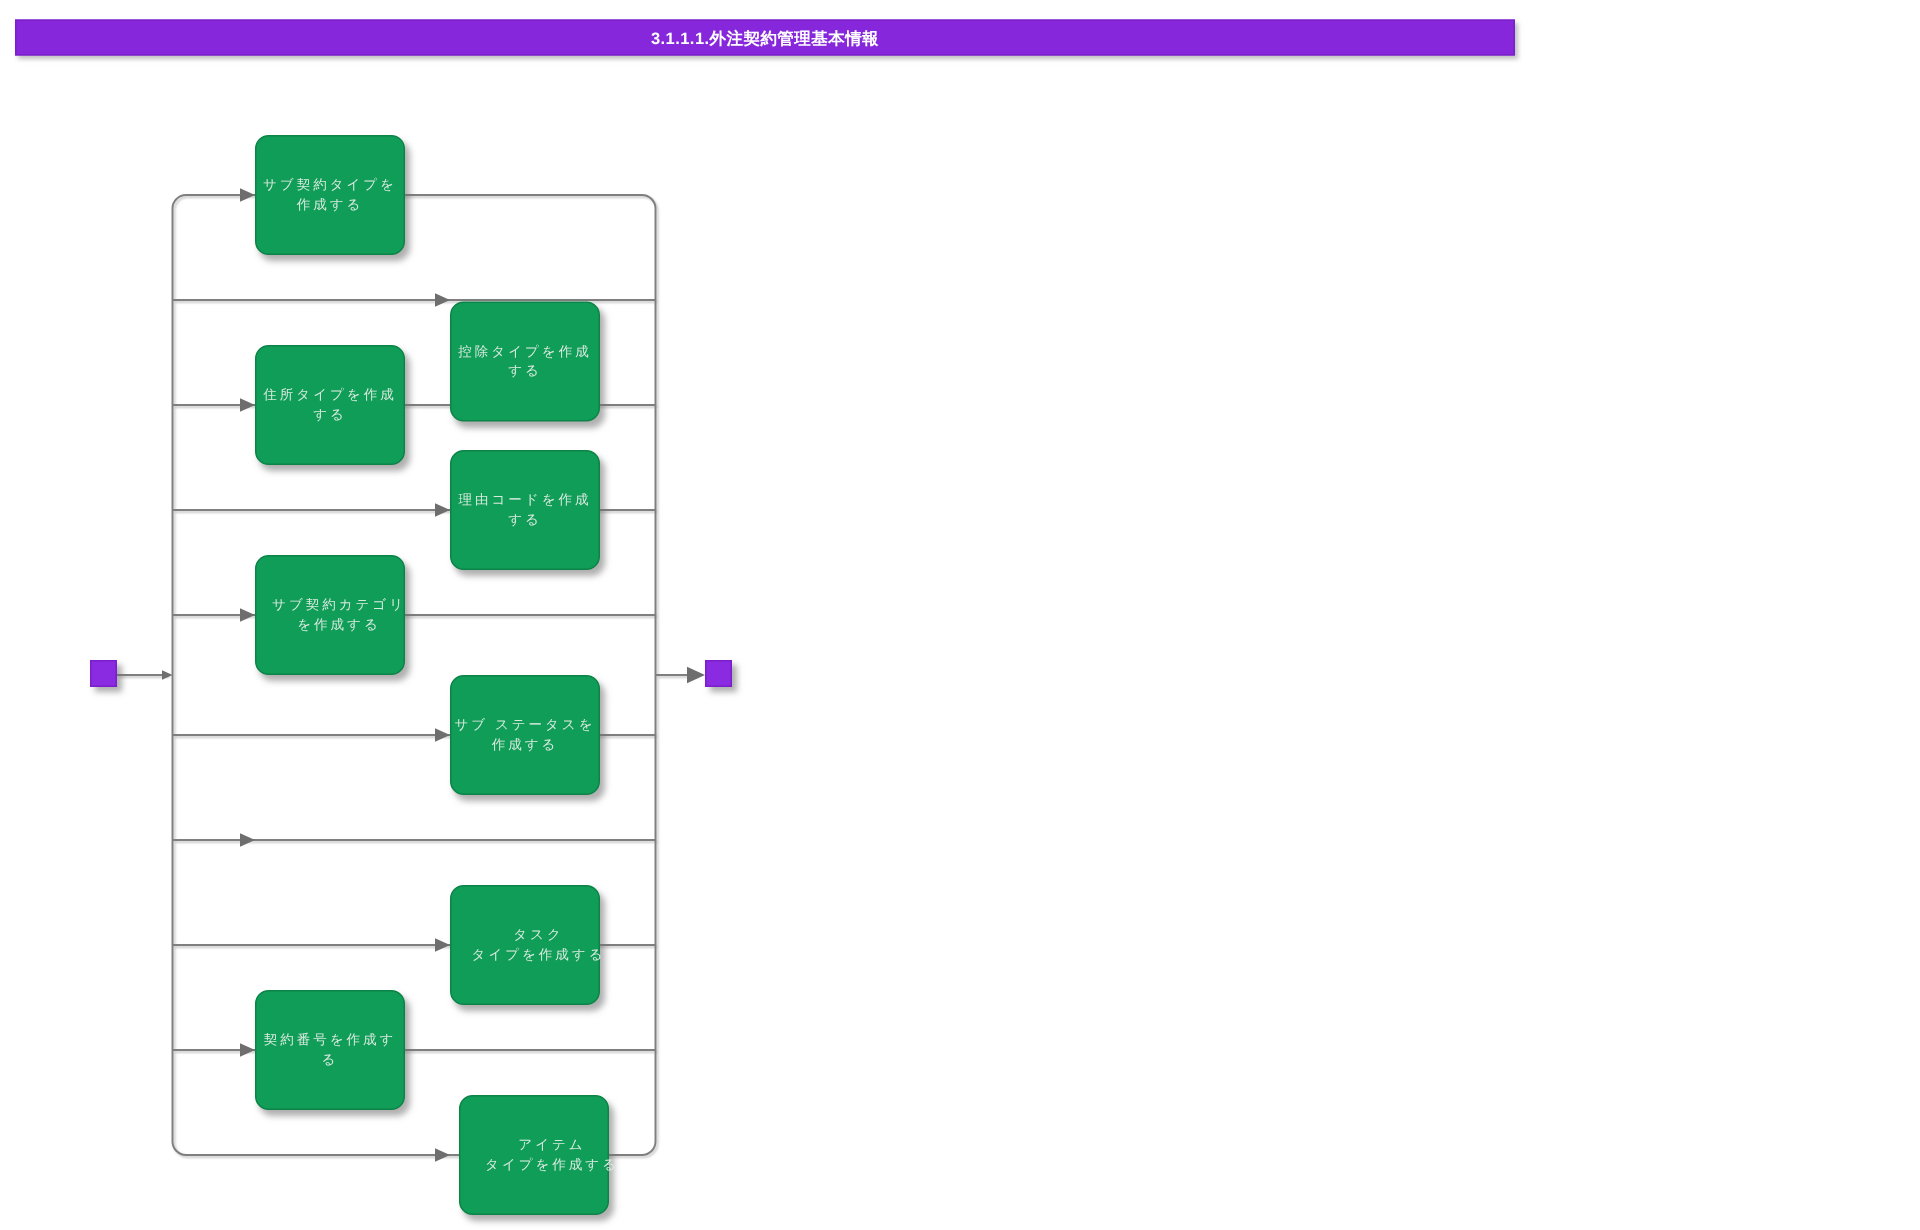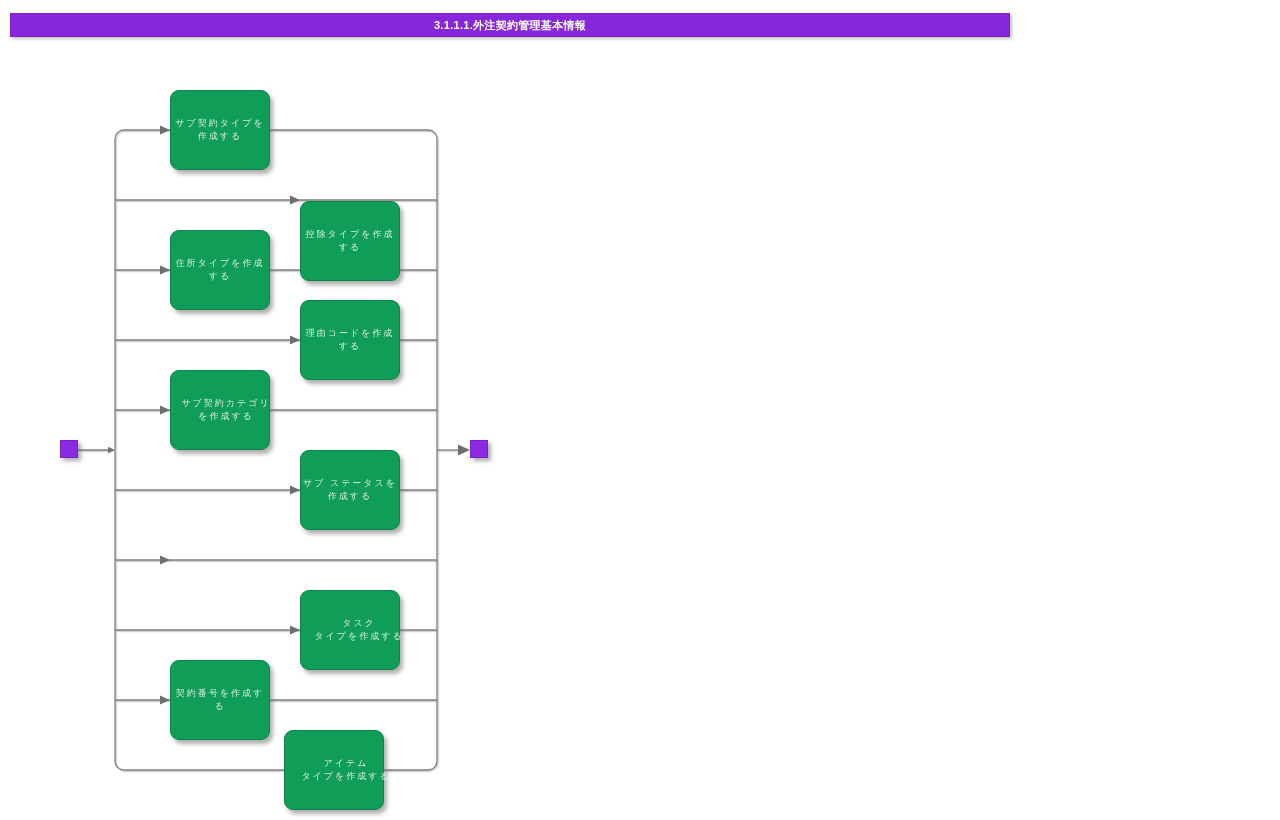--- a/index.html
+++ b/index.html
@@ -155,18 +155,18 @@
     <span class="tline">する</span>
   </div>
   <div class="task" style="left:300px; top:450px;">
     <span class="tline">サブ ステータスを</span>
     <span class="tline">作成する</span>
   </div>
   <div class="task" style="left:300px; top:590px;padding-left:18px;">
     <span class="tline">タスク</span>
     <span class="tline">タイプを作成する</span>
   </div>
-  <div class="task" style="left:284px; top:730px;padding-left:24px;">
+  <div class="task" style="left:306px; top:730px;padding-left:24px;">
     <span class="tline">アイテム</span>
     <span class="tline">タイプを作成する</span>
   </div>
 
 </div>
 
 </body></html>

